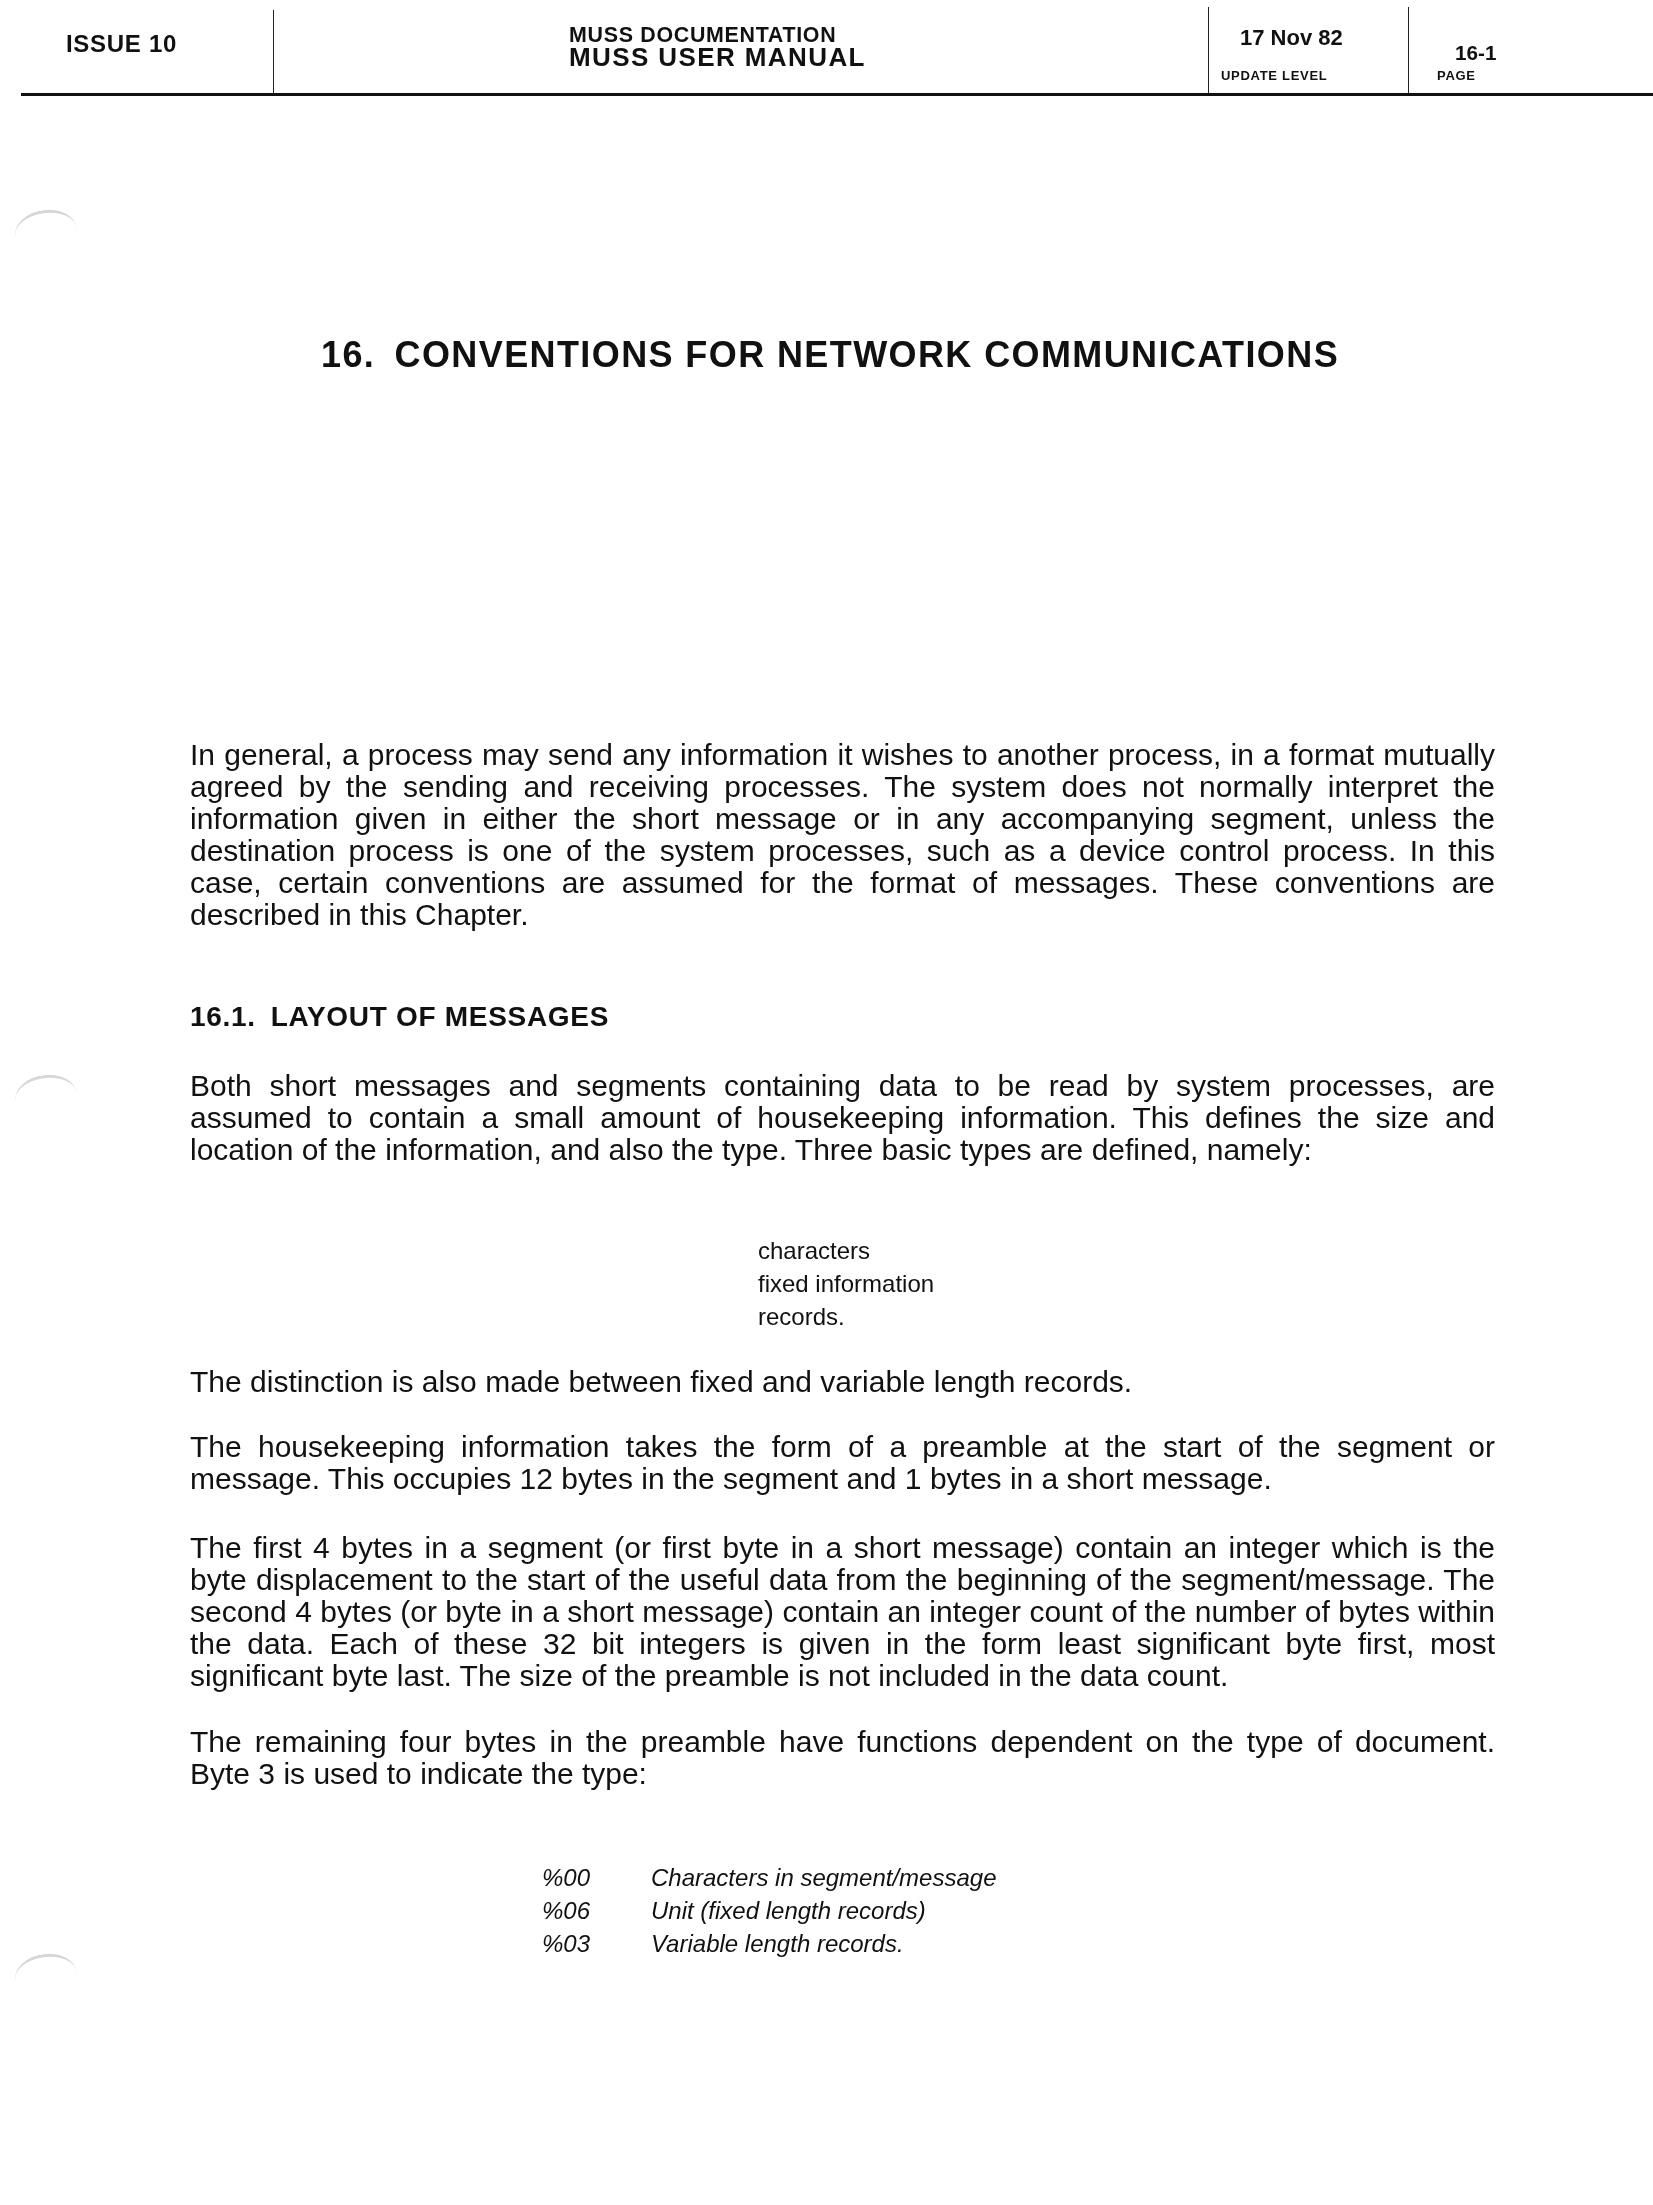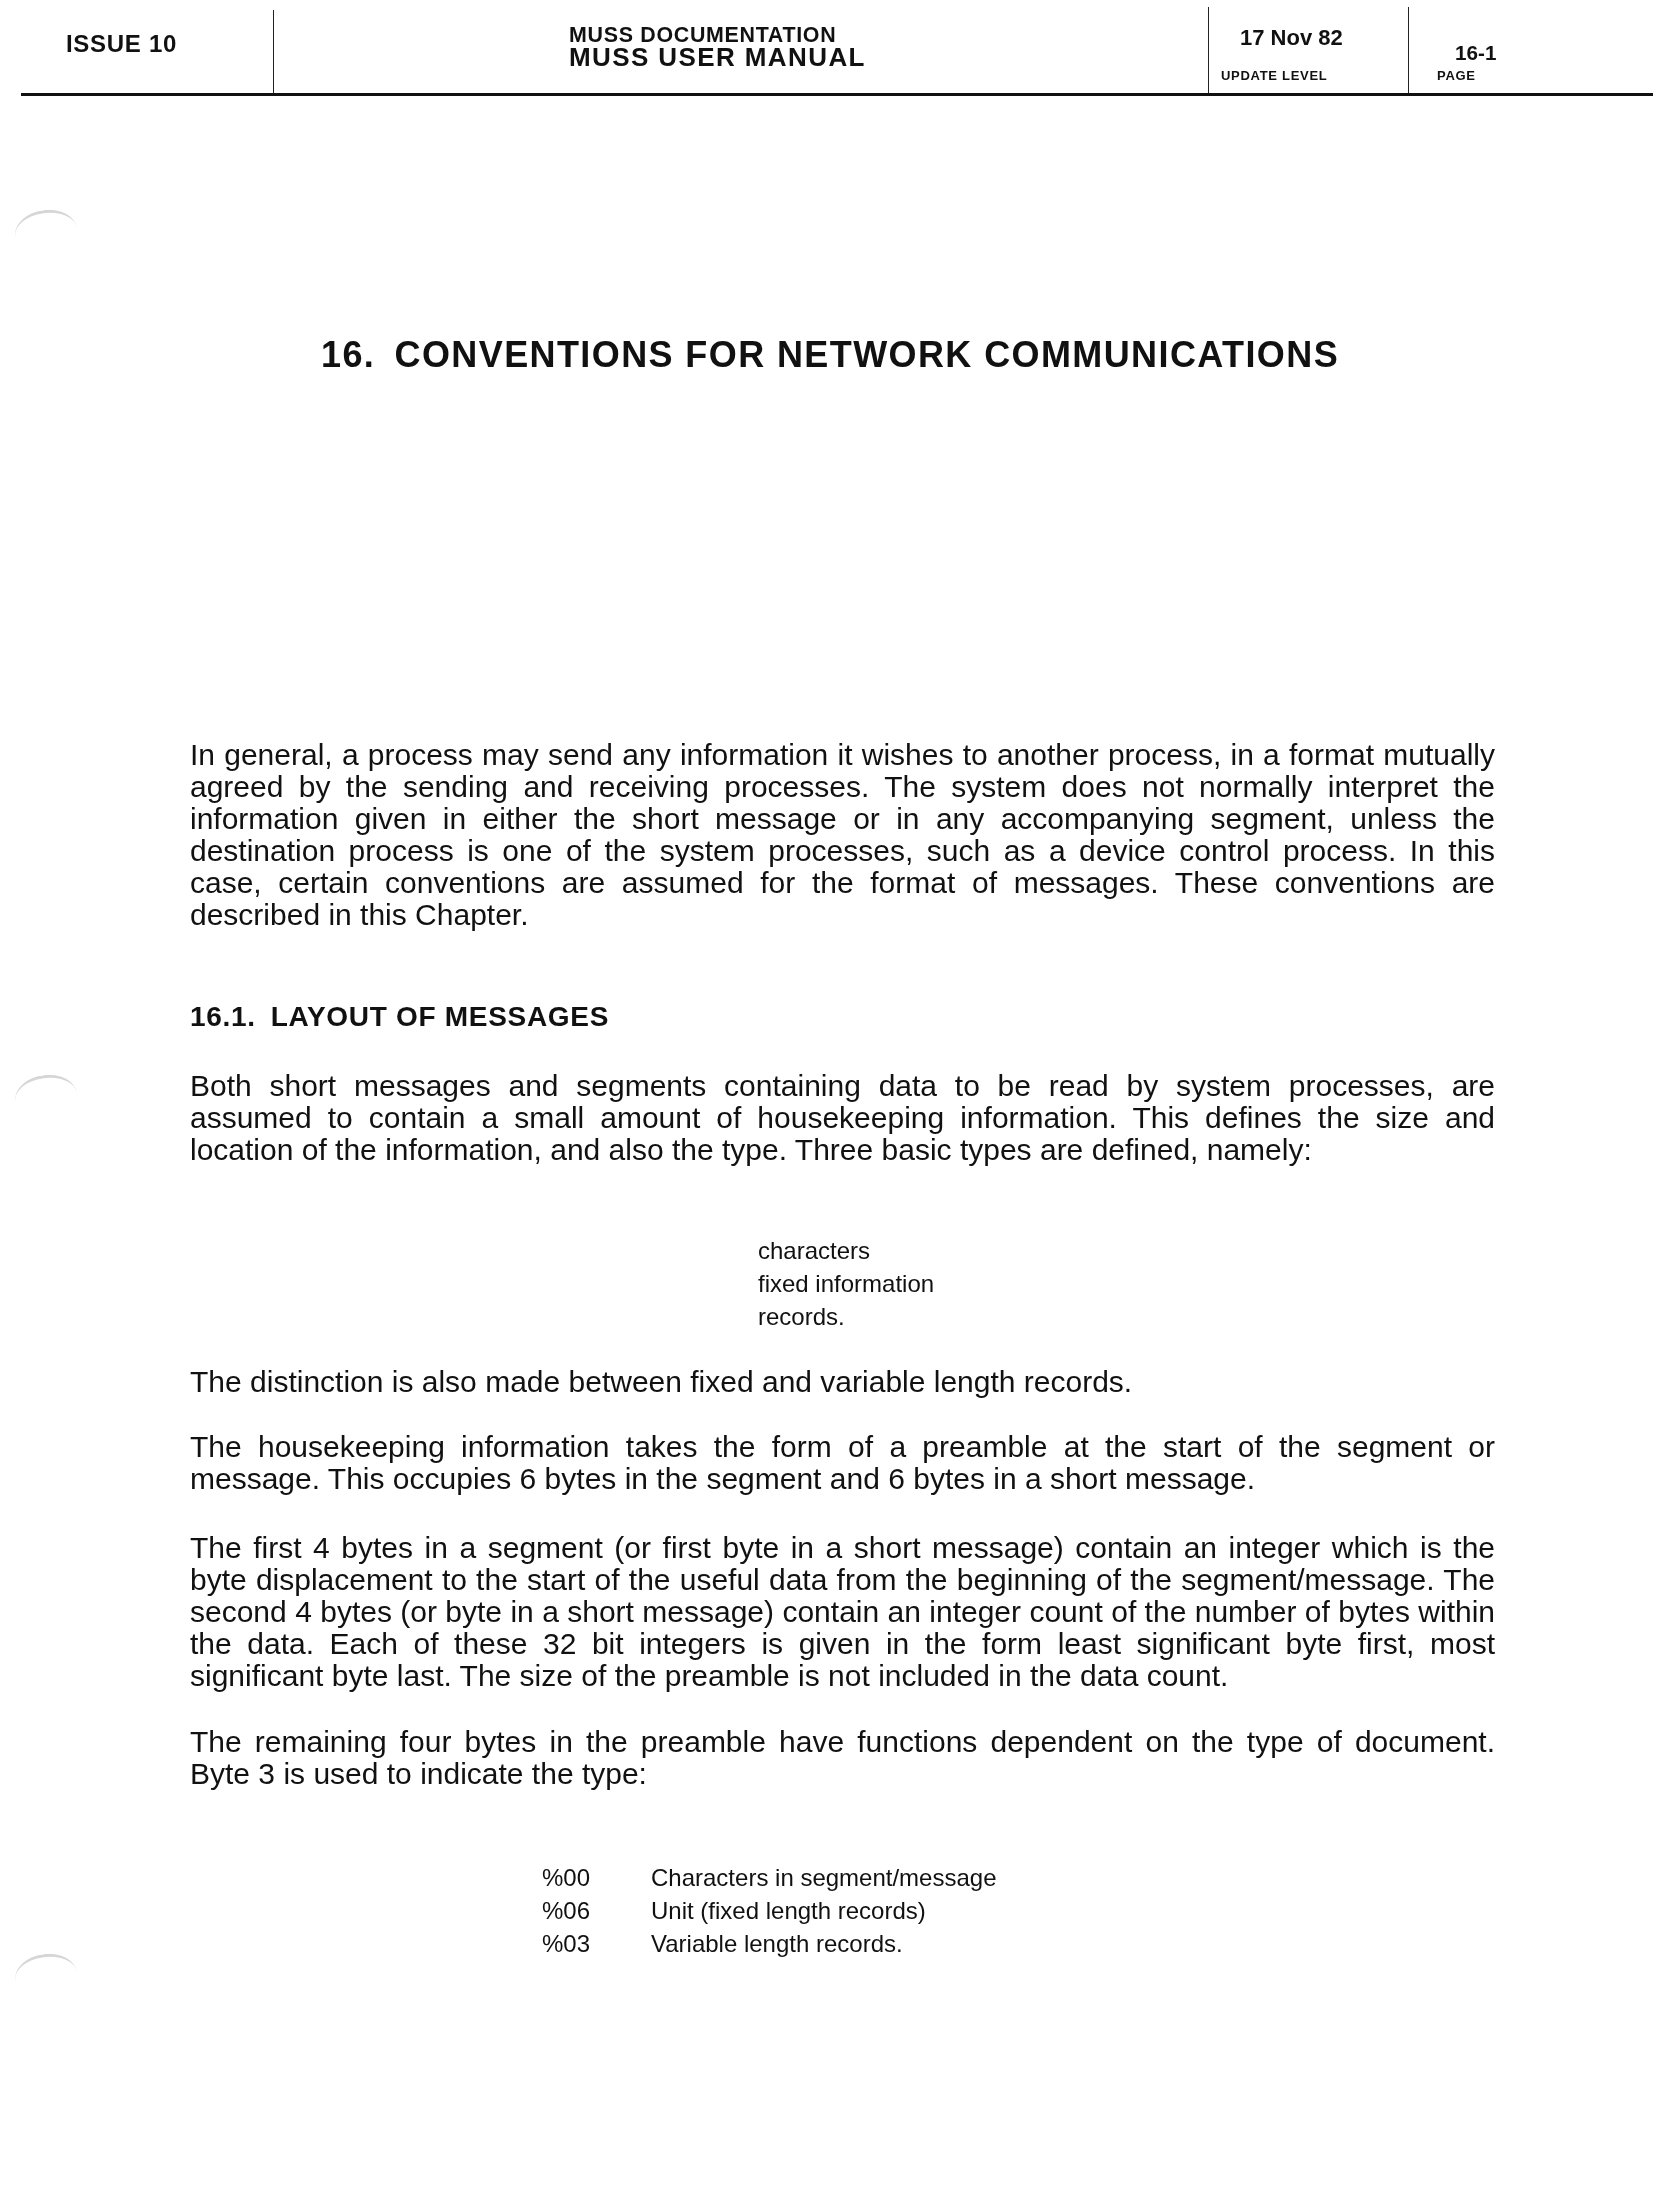--- a/index.html
+++ b/index.html
@@ -155,20 +155,21 @@
       list-style: none;
     }
 
     .code-table {
       position: absolute;
       left: 542px;
       top: 1861px;
       font-size: 24px;
       line-height: 33px;
       border-collapse: collapse;
+      font-style: italic;
     }
     .code-table td { padding: 0; vertical-align: top; }
     .code-table td.code { width: 109px; }
   </style>
 </head>
 <body>
 
 <div class="header"></div>
 <div class="hdr-divider d1"></div>
 <div class="hdr-divider d2"></div>
@@ -201,21 +202,21 @@
 
 <p class="para p2" style="margin:0;">Both short messages and segments containing data to be read by system processes, are assumed to contain a small amount of housekeeping information. This defines the size and location of the information, and also the type. Three basic types are defined, namely:</p>
 
 <ul class="type-list">
   <li>characters</li>
   <li>fixed information</li>
   <li>records.</li>
 </ul>
 
 <p class="para p3" style="margin:0;">The distinction is also made between fixed and variable length records.</p>
-<p class="para p4" style="margin:0;">The housekeeping information takes the form of a preamble at the start of the segment or message. This occupies 6 bytes in the segment and 6 bytes in a short message.</p>
+<p class="para p4" style="margin:0;">The housekeeping information takes the form of a preamble at the start of the segment or message. This occupies 12 bytes in the segment and 1 bytes in a short message.</p>
 <p class="para p5" style="margin:0;">The first 4 bytes in a segment (or first byte in a short message) contain an integer which is the byte displacement to the start of the useful data from the beginning of the segment/message. The second 4 bytes (or byte in a short message) contain an integer count of the number of bytes within the data. Each of these 32 bit integers is given in the form least significant byte first, most significant byte last. The size of the preamble is not included in the data count.</p>
 <p class="para p6" style="margin:0;">The remaining four bytes in the preamble have functions dependent on the type of document. Byte 3 is used to indicate the type:</p>
 
 <table class="code-table">
   <tbody>
     <tr>
       <td class="code">%00</td>
       <td>Characters in segment/message</td>
     </tr>
     <tr>

